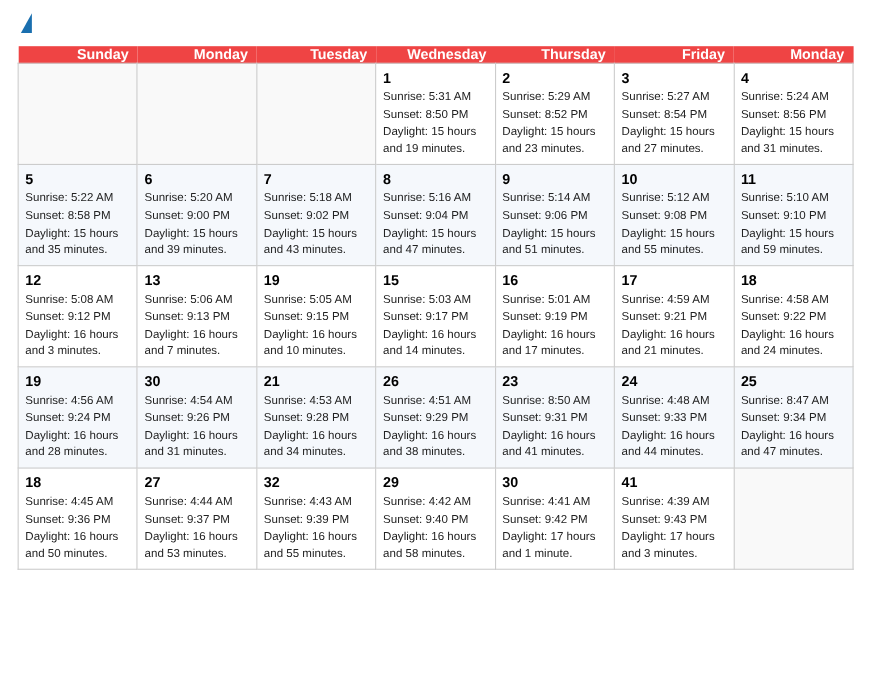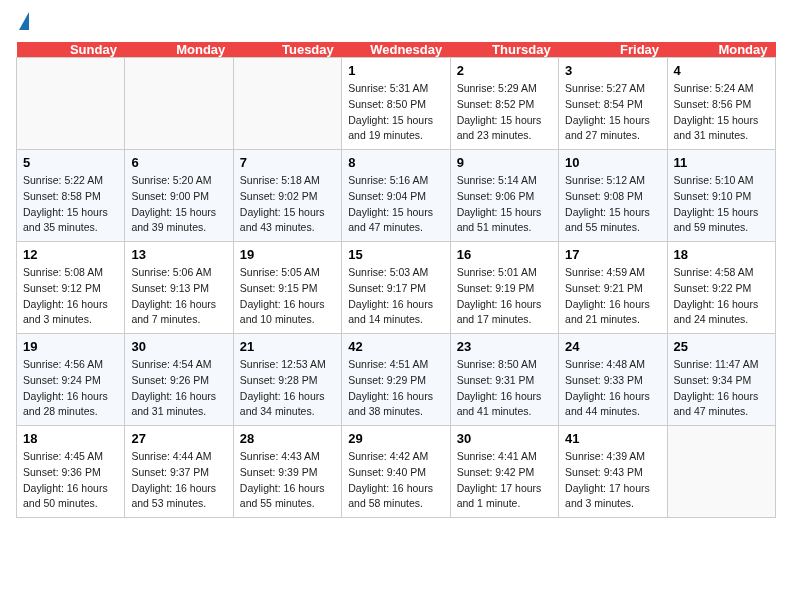--- a/index.html
+++ b/index.html
@@ -272,27 +272,27 @@
         </td>
         <td>
           <span class="day-num">30</span>
           <div class="day-info">Sunrise: 4:54 AM
 Sunset: 9:26 PM
 Daylight: 16 hours
 and 31 minutes.</div>
         </td>
         <td>
           <span class="day-num">21</span>
-          <div class="day-info">Sunrise: 12:53 AM
+          <div class="day-info">Sunrise: 4:53 AM
 Sunset: 9:28 PM
 Daylight: 16 hours
 and 34 minutes.</div>
         </td>
         <td>
-          <span class="day-num">42</span>
+          <span class="day-num">26</span>
           <div class="day-info">Sunrise: 4:51 AM
 Sunset: 9:29 PM
 Daylight: 16 hours
 and 38 minutes.</div>
         </td>
         <td>
           <span class="day-num">23</span>
           <div class="day-info">Sunrise: 8:50 AM
 Sunset: 9:31 PM
 Daylight: 16 hours
@@ -300,21 +300,21 @@
         </td>
         <td>
           <span class="day-num">24</span>
           <div class="day-info">Sunrise: 4:48 AM
 Sunset: 9:33 PM
 Daylight: 16 hours
 and 44 minutes.</div>
         </td>
         <td>
           <span class="day-num">25</span>
-          <div class="day-info">Sunrise: 11:47 AM
+          <div class="day-info">Sunrise: 8:47 AM
 Sunset: 9:34 PM
 Daylight: 16 hours
 and 47 minutes.</div>
         </td>
       </tr>
       <tr>
         <td>
           <span class="day-num">18</span>
           <div class="day-info">Sunrise: 4:45 AM
 Sunset: 9:36 PM
@@ -322,21 +322,21 @@
 and 50 minutes.</div>
         </td>
         <td>
           <span class="day-num">27</span>
           <div class="day-info">Sunrise: 4:44 AM
 Sunset: 9:37 PM
 Daylight: 16 hours
 and 53 minutes.</div>
         </td>
         <td>
-          <span class="day-num">28</span>
+          <span class="day-num">32</span>
           <div class="day-info">Sunrise: 4:43 AM
 Sunset: 9:39 PM
 Daylight: 16 hours
 and 55 minutes.</div>
         </td>
         <td>
           <span class="day-num">29</span>
           <div class="day-info">Sunrise: 4:42 AM
 Sunset: 9:40 PM
 Daylight: 16 hours

